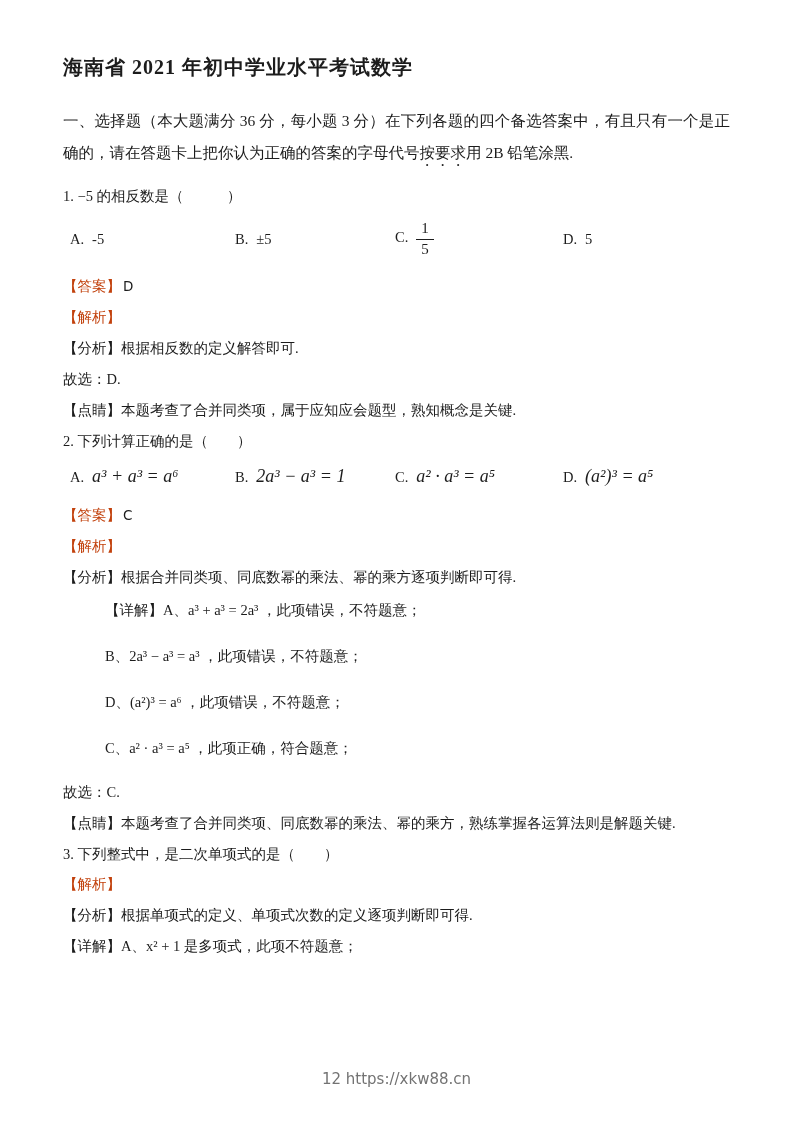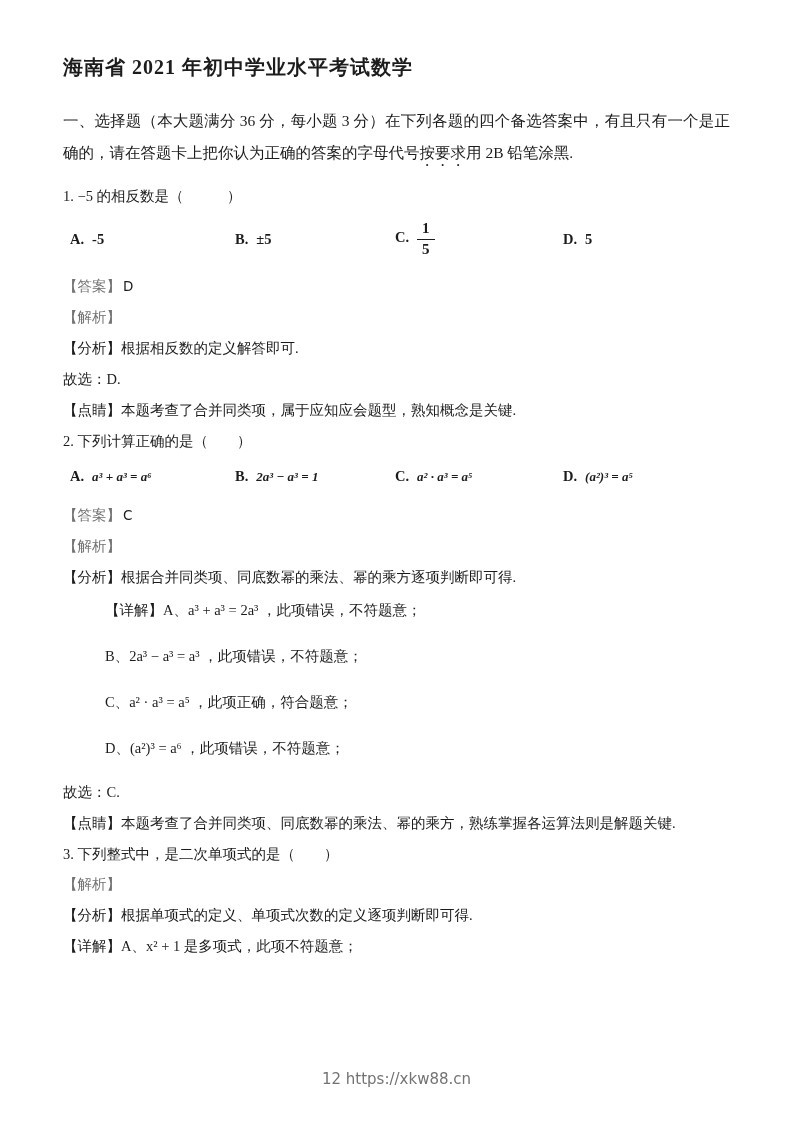--- a/index.html
+++ b/index.html
@@ -16,36 +16,35 @@
   .section-heading {
     font-weight: normal; font-size: 15.5px; line-height: 32px;
     margin: 0 0 16px 0; text-align: justify;
   }
   .emph {
     text-emphasis: filled dot #1c1c1c; text-emphasis-position: under right;
     -webkit-text-emphasis: filled dot #1c1c1c; -webkit-text-emphasis-position: under;
   }
   .line { margin: 0 0 11px 0; line-height: 20px; }
   .stem { margin: 6px 0 10px 0; }
-  .lbl { color: #737373; text-align: right; }
+  .lbl { color: #c2410c; text-align: right; }
   .ans-letter {
     font-family: "DejaVu Sans", "Liberation Sans", sans-serif;
     font-size: 13.5px; padding-left: 2px;
   }
   .opts {
     display: grid; grid-template-columns: 165px 160px 168px 1fr;
     padding-left: 7px; margin: 10px 0 14px 0; align-items: center;
     min-height: 30px;
-    font-weight: bold;
   }
   .opts.tall { min-height: 46px; }
   .opt { white-space: nowrap; }
   .olabel { margin-right: 8px; }
   .math {
-    font-style: italic; font-size: 13px;
+    font-style: italic; font-size: 18px;
     font-family: "Liberation Serif", "DejaVu Serif", serif;
   }
   .plainval { font-size: 14.5px; }
   .frac {
     display: inline-block; text-align: center; vertical-align: middle;
     line-height: 1.15; font-size: 15px;
   }
   .frac .num { display: block; border-bottom: 1.2px solid #1c1c1c; padding: 0 5px 1px 5px; }
   .frac .den { display: block; padding: 1px 5px 0 5px; }
   .mline { margin-bottom: 22px; line-height: 24px; margin-left: 42px; }
@@ -85,22 +84,22 @@
       <span class="opt"><span class="olabel">A.</span><span class="math">a³ + a³ = a⁶</span></span>
       <span class="opt"><span class="olabel">B.</span><span class="math">2a³ − a³ = 1</span></span>
       <span class="opt"><span class="olabel">C.</span><span class="math">a² · a³ = a⁵</span></span>
       <span class="opt"><span class="olabel">D.</span><span class="math">(a²)³ = a⁵</span></span>
     </div>
     <p class="line"><span class="lbl">【答案】</span><span class="ans-letter">C</span></p>
     <p class="line"><span class="lbl">【解析】</span></p>
     <p class="line"><span>【分析】</span><span>根据合并同类项、同底数幂的乘法、幂的乘方逐项判断即可得.</span></p>
     <p class="line mline"><span>【详解】</span><span>A、a³ + a³ = 2a³ ，此项错误，不符题意；</span></p>
     <p class="line mline">B、2a³ − a³ = a³ ，此项错误，不符题意；</p>
+    <p class="line mline">D、(a²)³ = a⁶ ，此项错误，不符题意；</p>
     <p class="line mline">C、a² · a³ = a⁵ ，此项正确，符合题意；</p>
-    <p class="line mline">D、(a²)³ = a⁶ ，此项错误，不符题意；</p>
     <p class="line">故选：C.</p>
     <p class="line"><span>【点睛】</span><span>本题考查了合并同类项、同底数幂的乘法、幂的乘方，熟练掌握各运算法则是解题关键.</span></p>
   </div>
 
   <div>
     <p class="line stem">3. 下列整式中，是二次单项式的是（　　）</p>
     <p class="line"><span class="lbl">【解析】</span></p>
     <p class="line"><span>【分析】</span><span>根据单项式的定义、单项式次数的定义逐项判断即可得.</span></p>
     <p class="line"><span>【详解】</span><span>A、x² + 1 是多项式，此项不符题意；</span></p>
   </div>

